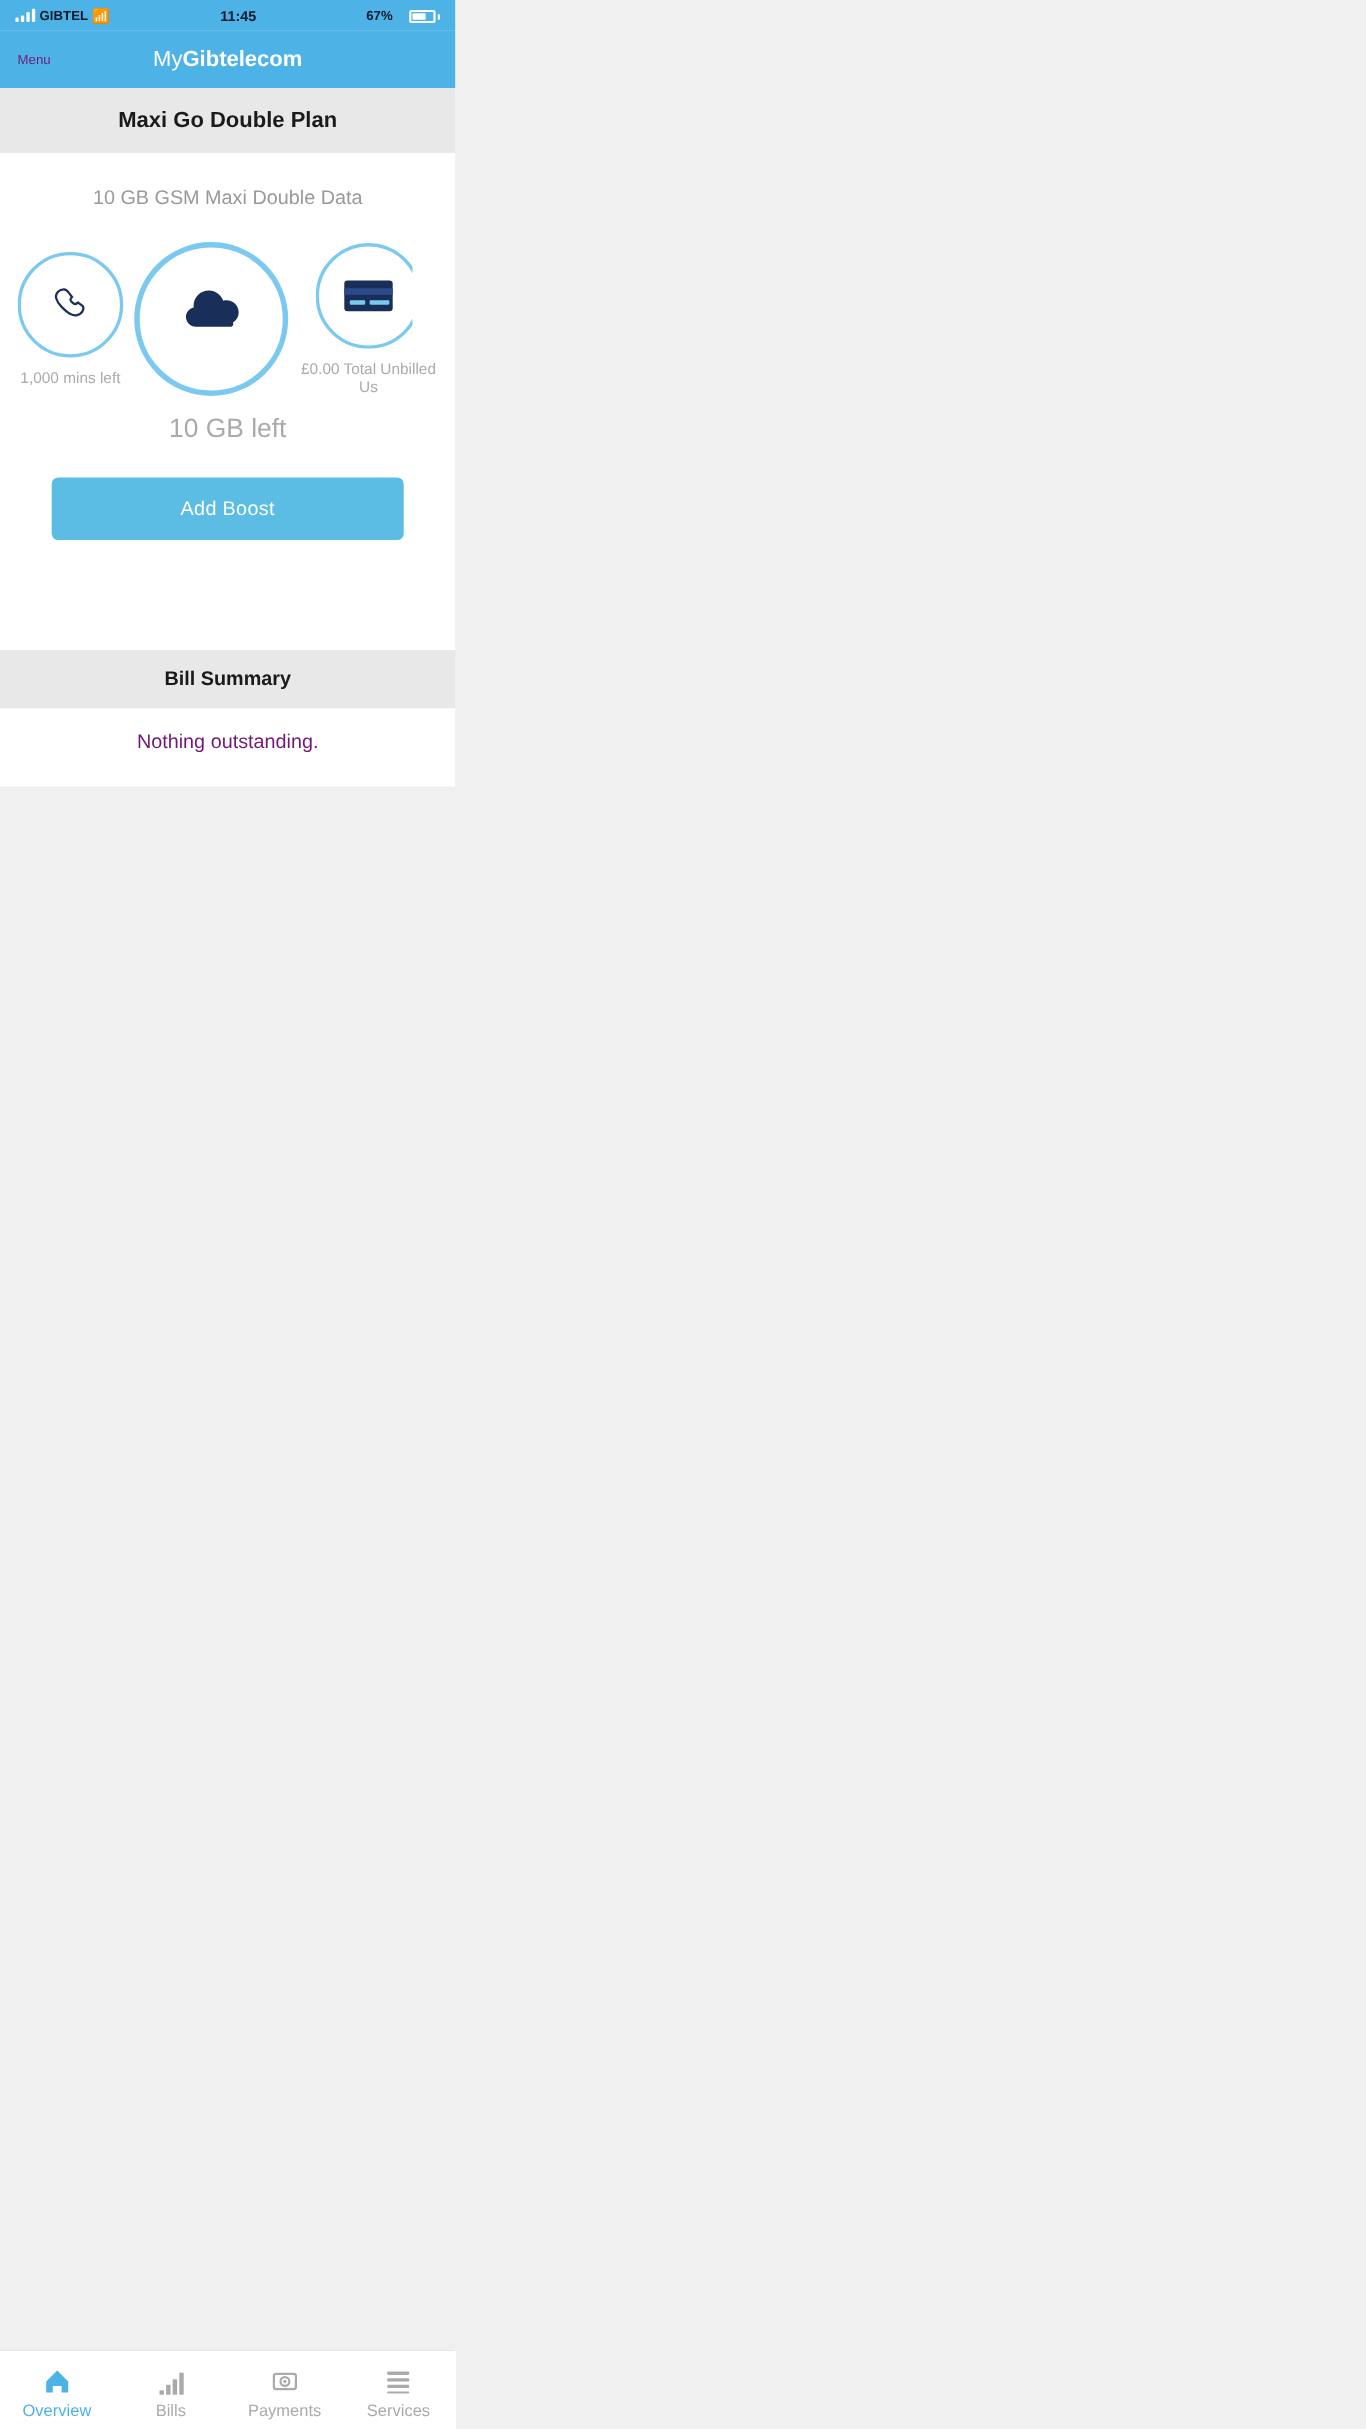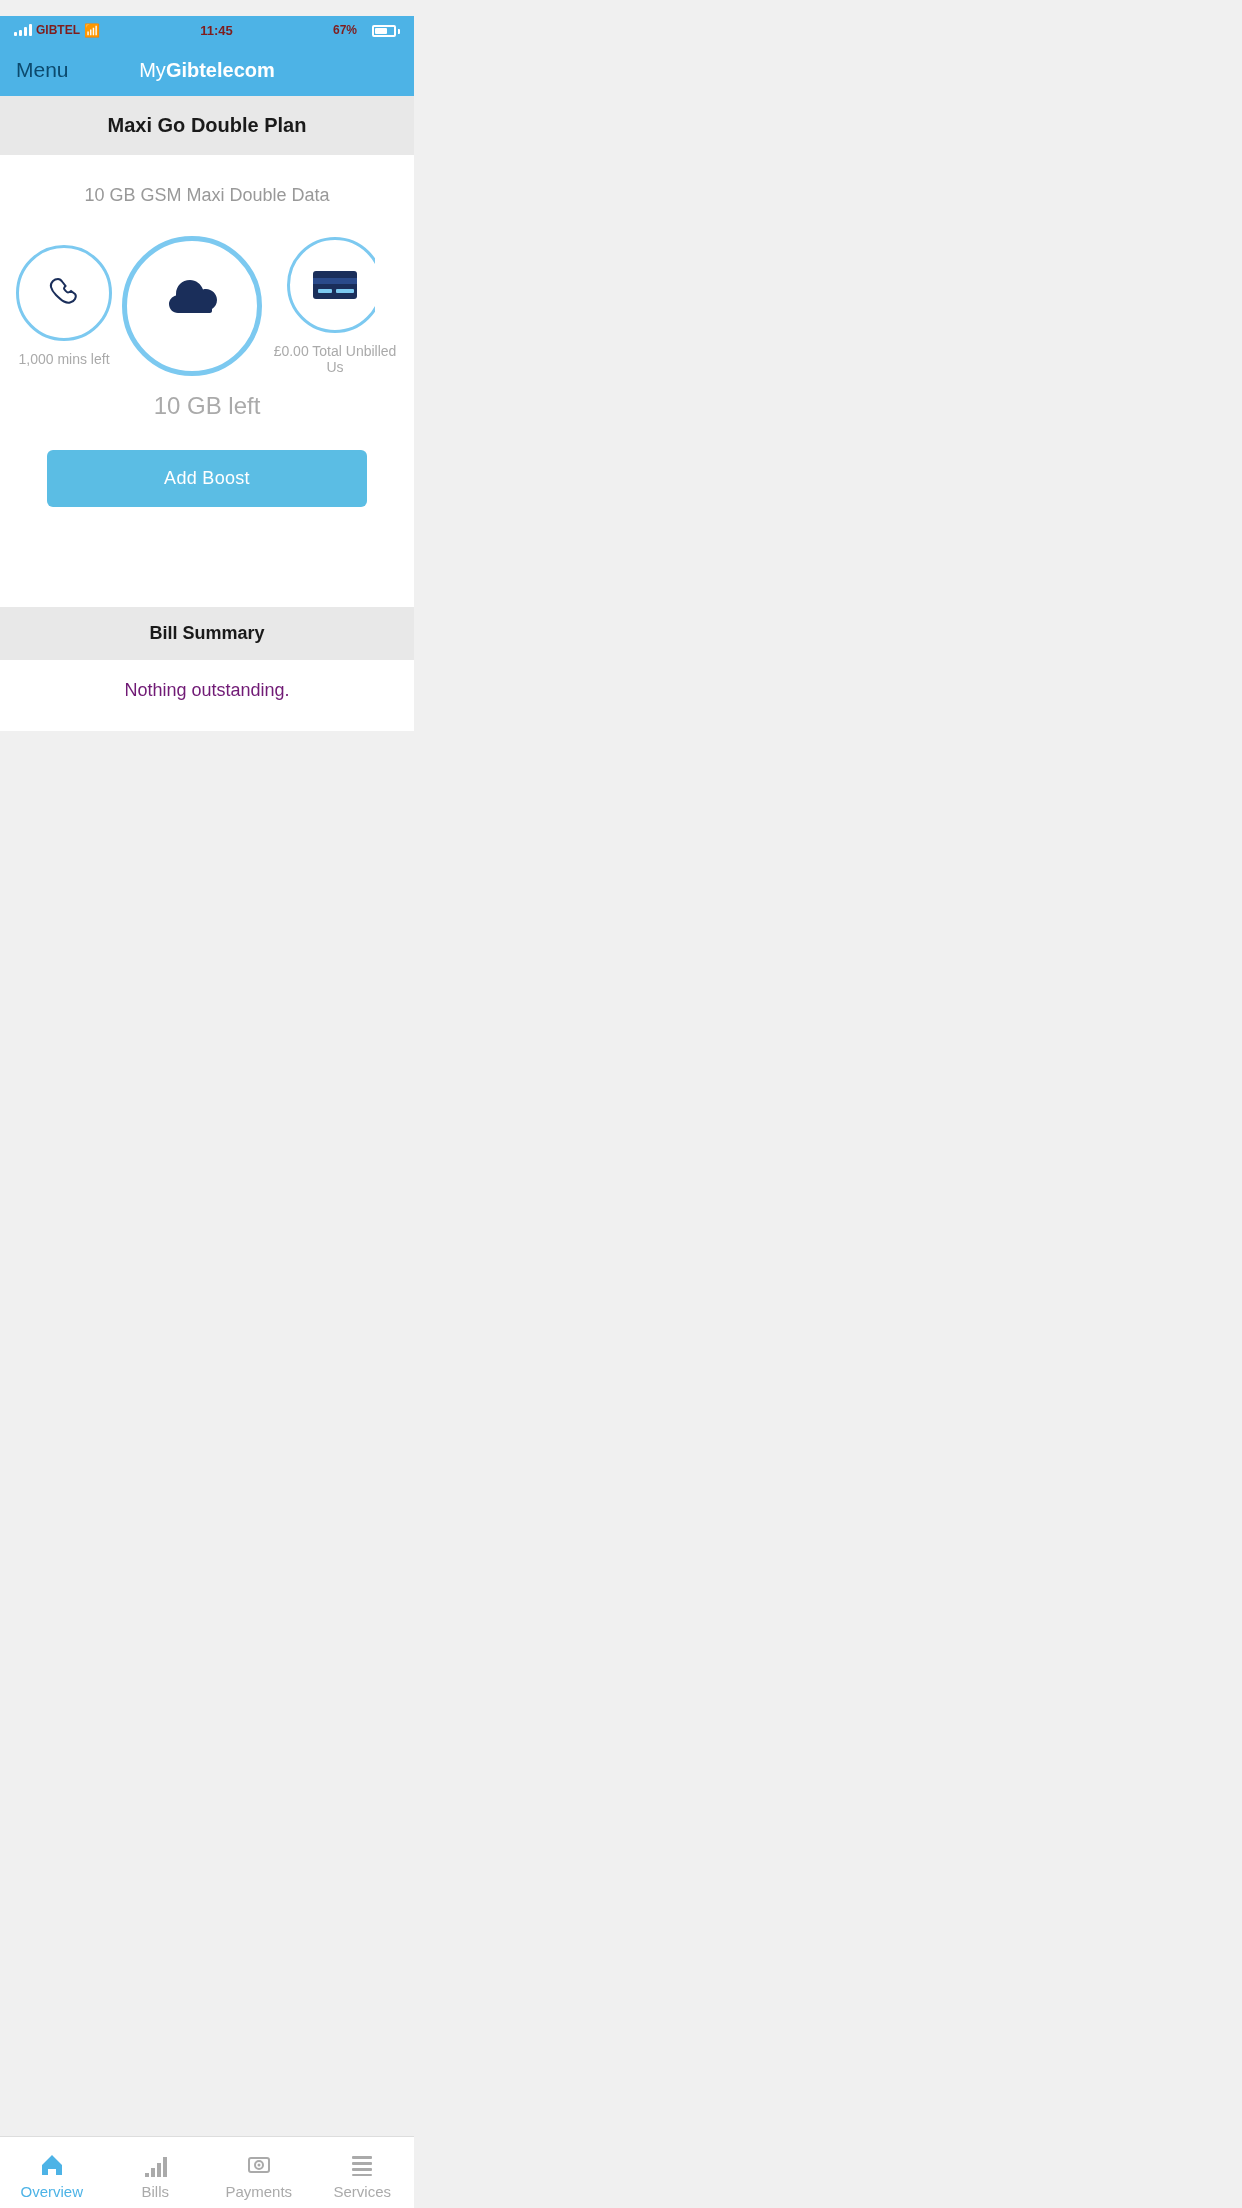--- a/index.html
+++ b/index.html
@@ -14,24 +14,23 @@
     }
 
     
     .status-bar {
       background: #4db3e6;
       height: 28px;
       display: flex;
       align-items: center;
       justify-content: space-between;
       padding: 0 14px;
-      color: #7f1d1d;
+      color: #0f172a;
       font-size: 12px;
       font-weight: 600;
-      margin-top: 16px;
     }
     .status-left { display: flex; align-items: center; gap: 4px; }
     .status-center { font-size: 13px; font-weight: 600; }
     .status-right { display: flex; align-items: flex-end; gap: 15px; font-size: 12px; font-weight: 600; }
 
     
     .signal-bars { display: flex; align-items: flex-end; gap: 2px; height: 12px; }
     .signal-bars span {
       width: 3px;
       background: #fff;
@@ -79,22 +78,22 @@
       background: #4db3e6;
       height: 52px;
       display: flex;
       align-items: center;
       justify-content: center;
       position: relative;
     }
     .header-menu {
       position: absolute;
       left: 16px;
-      color: #0c4a6e;
-      font-size: 21px;
+      color: #701a75;
+      font-size: 12px;
       font-weight: 400;
     }
     .header-title {
       color: #fff;
       font-size: 20px;
     }
     .header-title-my { font-weight: 300; }
     .header-title-brand { font-weight: 700; }
 
     

